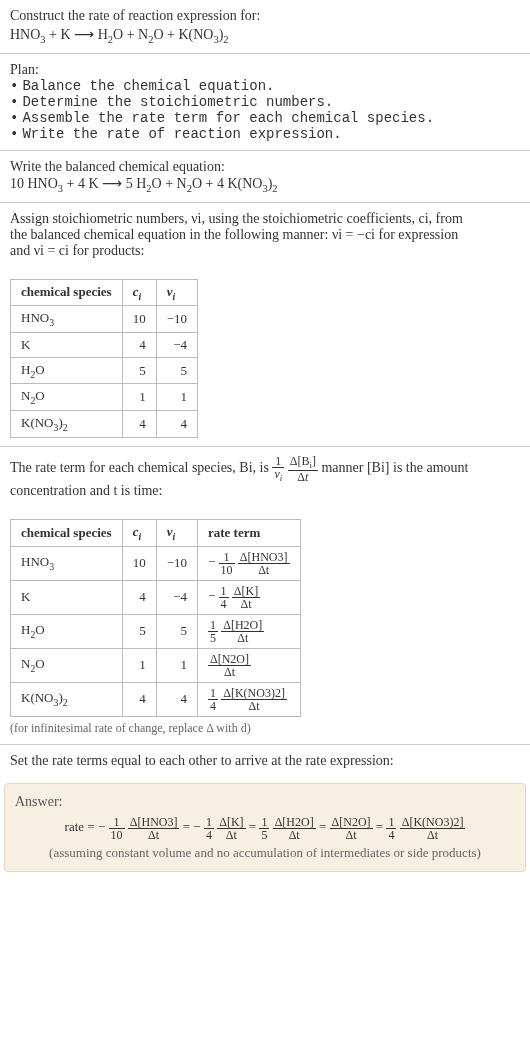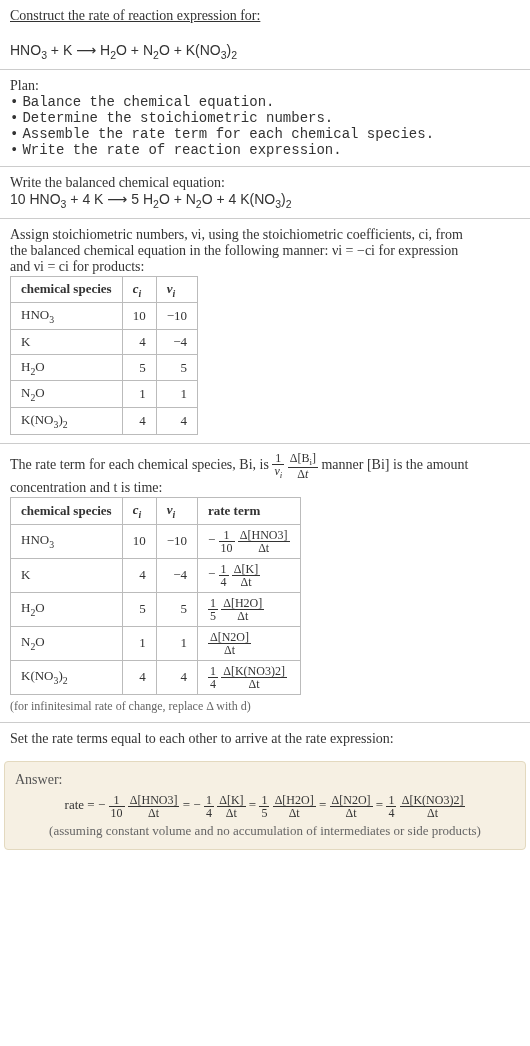--- a/index.html
+++ b/index.html
@@ -12,33 +12,32 @@
     width: 530px;
   }
   .section {
     padding: 8px 10px;
     border-bottom: 1px solid #ccc;
   }
   .section:last-child {
     border-bottom: none;
   }
   .prompt-line {
-    margin-bottom: 18px;
-    text-decoration: underline;
+    margin-bottom: 2px;
   }
   .chem {
-    font-family: Liberation Sans, sans-serif;
+    font-family: Liberation Serif, serif;
   }
   sub { font-size: 0.75em; vertical-align: sub; }
   .bullet { margin-left: 0; padding-left: 0; }
   .bullet-item { display: flex; font-family: Liberation Mono, monospace; }
   .bullet-item::before { content: "• "; margin-right: 4px; }
   table.coeff {
     border-collapse: collapse;
-    margin-top: 1px;
+    margin-top: 20px;
     font-size: 13px;
     border-radius: 14px;
   }
   table.coeff th, table.coeff td {
     border: 1px solid #bbb;
     padding: 4px 10px;
     text-align: left;
   }
   table.coeff td.num { text-align: right; }
   .frac {

